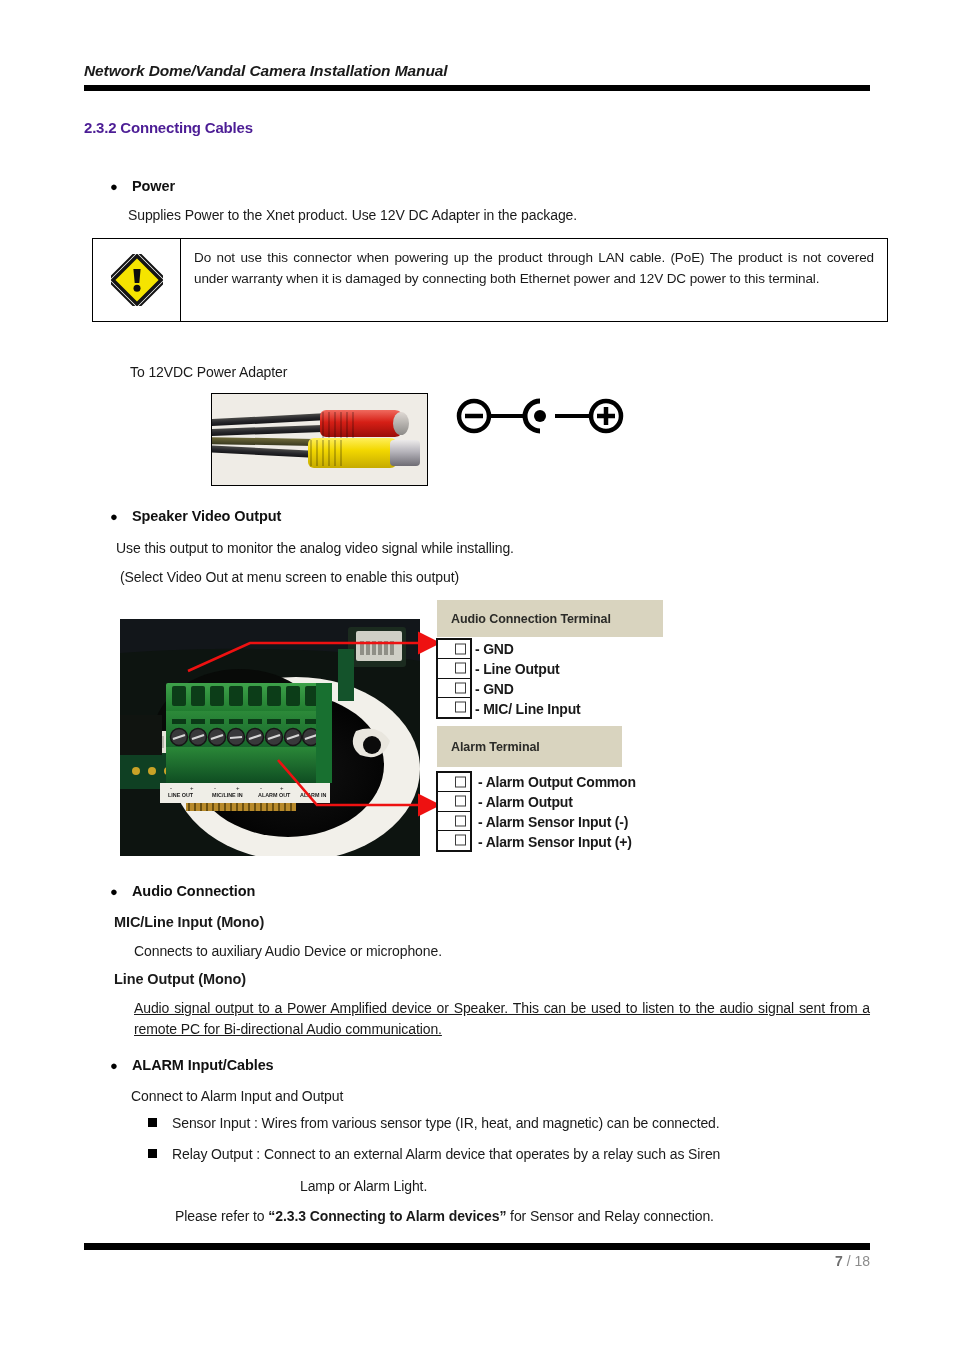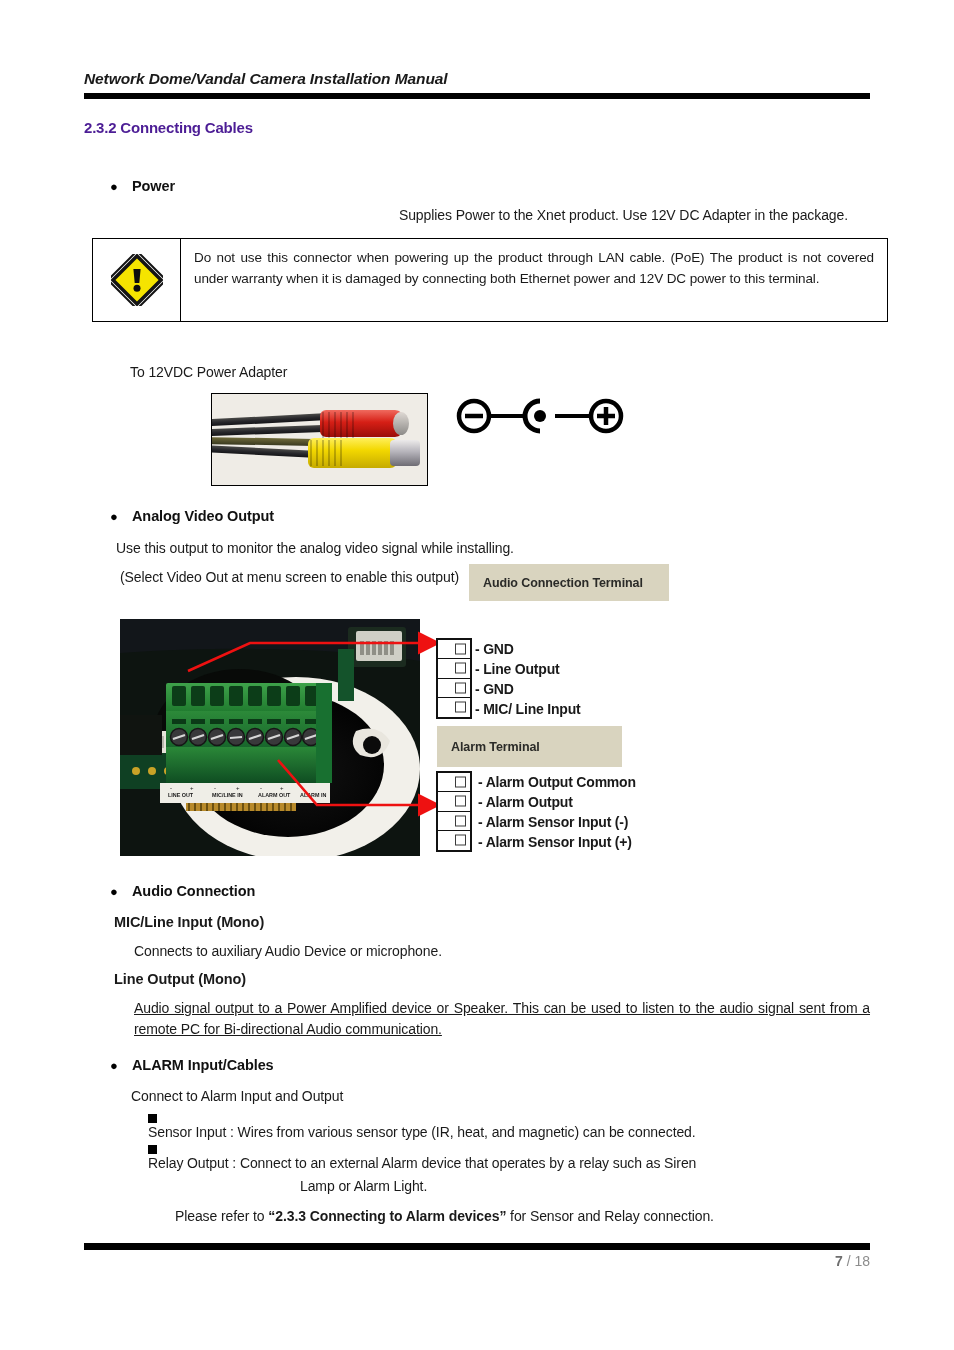--- a/index.html
+++ b/index.html
@@ -20,21 +20,20 @@
     position: absolute;
     inset: 0;
   }
 
   
   .doc-header {
     position: absolute;
     left: 84px;
     top: 62px;
     width: 786px;
-    margin-top: 8px;
   }
   .doc-header-title {
     font-style: italic;
     font-weight: bold;
     font-size: 15.5px;
     letter-spacing: -0.1px;
     color: #1a1a1a;
     white-space: nowrap;
   }
   .doc-header-rule {
@@ -205,22 +204,22 @@
     display: flex;
     align-items: center;
     padding-left: 14px;
     box-sizing: border-box;
     font-size: 12.5px;
     font-weight: bold;
     color: #2b2b28;
     letter-spacing: -0.1px;
   }
   #audio-callout-header {
-    left: 437px; top: 564px;
-    width: 200px; height: 37px; margin-left: 32px;
+    left: 437px; top: 600px;
+    width: 226px; height: 37px;
   }
   #alarm-callout-header {
     left: 437px; top: 726px;
     width: 185px; height: 41px;
   }
 
   .term-block {
     position: absolute;
     border: 2px solid #111;
     box-sizing: border-box;
@@ -291,21 +290,20 @@
   .footer-pageno .cur {
     font-weight: bold;
     color: #6e6e6e;
   }
 
   
   .sub-bullet {
     position: absolute;
     display: flex;
     align-items: baseline;
-    flex-direction: column;
   }
   .sub-square {
     width: 9px;
     height: 9px;
     background: #000;
     margin-right: 15px;
     flex: 0 0 auto;
     position: relative;
     top: -1px;
   }
@@ -325,21 +323,21 @@
     <div class="doc-header-rule"></div>
   </div>
 
   <div class="section-heading">2.3.2 Connecting Cables</div>
 
   <div class="bullet-item" style="left:110px; top:178px;">
     <span class="bullet-dot">●</span>
     <span class="bullet-label">Power</span>
   </div>
 
-  <div class="para" style="left:128px; top:205px; width:720px;text-align:right;">Supplies Power to the Xnet product. Use 12V DC Adapter in the package.</div>
+  <div class="para" style="left:128px; top:205px; width:720px;">Supplies Power to the Xnet product. Use 12V DC Adapter in the package.</div>
 
   <div class="warn-box">
     <div class="warn-icon-cell">
       <svg width="52" height="52" viewBox="0 0 52 52">
         <g transform="translate(26,26) rotate(45)">
           <rect x="-17" y="-17" width="34" height="34" fill="#f5e400" stroke="#141414" stroke-width="3.5"></rect>
           <rect x="-20.5" y="-20.5" width="41" height="41" fill="none" stroke="#141414" stroke-width="2"></rect>
         </g>
         <g transform="translate(26,26) rotate(0)" fill="#0d0d0d">
           <path d="M-3.6,-11 L3.6,-11 L2.3,3 L-2.3,3 Z"></path>
@@ -380,21 +378,21 @@
     </g>
     <g>
       <circle cx="151" cy="24" r="15" fill="none" stroke="#000" stroke-width="4.5"></circle>
       <line x1="142" y1="24" x2="160" y2="24" stroke="#000" stroke-width="4.5"></line>
       <line x1="151" y1="15" x2="151" y2="33" stroke="#000" stroke-width="4.5"></line>
     </g>
   </svg>
 
   <div class="bullet-item" style="left:110px; top:508px;">
     <span class="bullet-dot">●</span>
-    <span class="bullet-label">Analog Video Output</span>
+    <span class="bullet-label">Speaker Video Output</span>
   </div>
   <div class="para" style="left:116px; top:538px;">Use this output to monitor the analog video signal while installing.</div>
   <div class="para" style="left:120px; top:567px;">(Select Video Out at menu screen to enable this output)</div>
 
   <div id="terminal-photo">
     <svg width="300" height="237" viewBox="0 0 300 237">
       <defs>
         <linearGradient id="gTop" x1="0" y1="0" x2="0" y2="1">
           <stop offset="0" stop-color="#3ea24a"></stop>
             <stop offset="1" stop-color="#1f7a2e"></stop>

